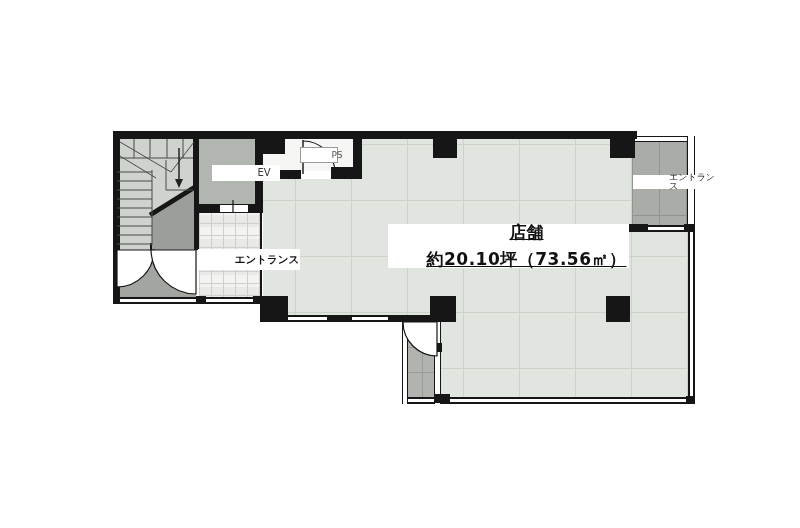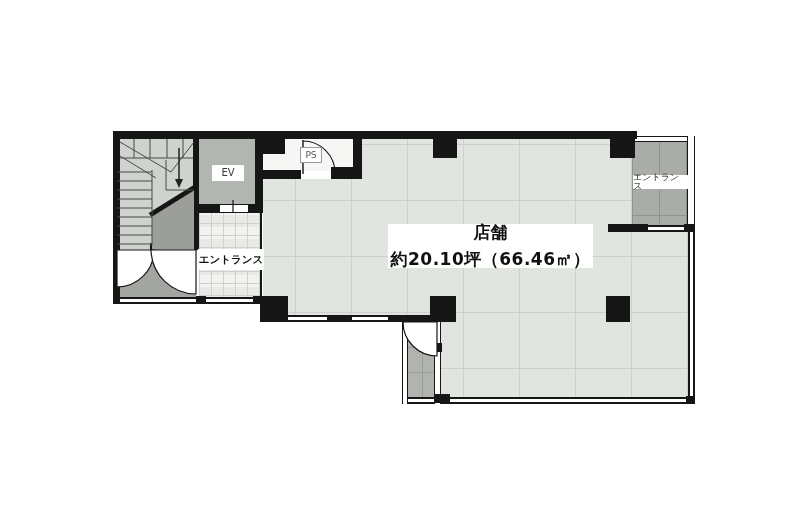--- a/index.html
+++ b/index.html
@@ -30,22 +30,22 @@
                      repeating-linear-gradient(0deg,rgba(0,0,0,0.045) 0 12px,transparent 12px 24px);
     background-size:12px 12px,12px 12px,auto;}
   .balcony-floor{position:absolute;background-color:#a9aca7;
     background-image:linear-gradient(#90938e 1px,transparent 1px),
                      linear-gradient(90deg,#90938e 1px,transparent 1px);
     background-size:27px 38px;}
   .grayroom-floor{position:absolute;background-color:#b0b3ae;
     background-image:linear-gradient(#989b96 1px,transparent 1px),
                      linear-gradient(90deg,#989b96 1px,transparent 1px);
     background-size:16px 25px;}
-  .lbl{position:absolute;background:#fff;color:#111;display:flex;align-items:center;justify-content:center;line-height:1;}
-  #store-label{flex-direction:column;gap:10px;font-weight:bold;}
+  .lbl{position:absolute;background:#fff;color:#111;display:flex;align-items:center;justify-content:center;line-height:1;padding-left:36px;}
+  #store-label{flex-direction:column;gap:10px;font-weight:bold;text-decoration:underline;}
   #store-label .l1{font-size:17px;}
   #store-label .l2{font-size:17px;letter-spacing:0.5px;}
   svg.overlay{position:absolute;left:0;top:0;pointer-events:none;}
 </style>
 </head>
 <body>
 
 <div id="stage">
 
   <div class="floor"></div>
@@ -147,16 +147,16 @@
 
     <line x1="251" y1="268" x2="260" y2="268" stroke="#161616" stroke-width="1.5"></line>
   </svg>
 
   <div class="lbl" style="left:212px;top:165px;width:32px;height:16px;font-size:10px;color:#3a3a3a;">EV</div>
   <div class="lbl" style="left:300px;top:147px;width:22px;height:16px;font-size:9px;color:#555;border:1px solid #999;box-sizing:border-box;">PS</div>
   <div class="lbl" style="left:198px;top:249px;width:66px;height:21px;font-size:10.5px;font-weight:bold;">エントランス</div>
   <div class="lbl" style="left:633px;top:175px;width:55px;height:14px;font-size:9px;">エントランス</div>
   <div class="lbl" id="store-label" style="left:388px;top:224px;width:205px;height:44px;">
     <div class="l1">店舗</div>
-    <div class="l2">約20.10坪（66.46㎡）</div>
+    <div class="l2">約20.10坪（73.56㎡）</div>
   </div>
 
 </div>
 
 </body></html>

